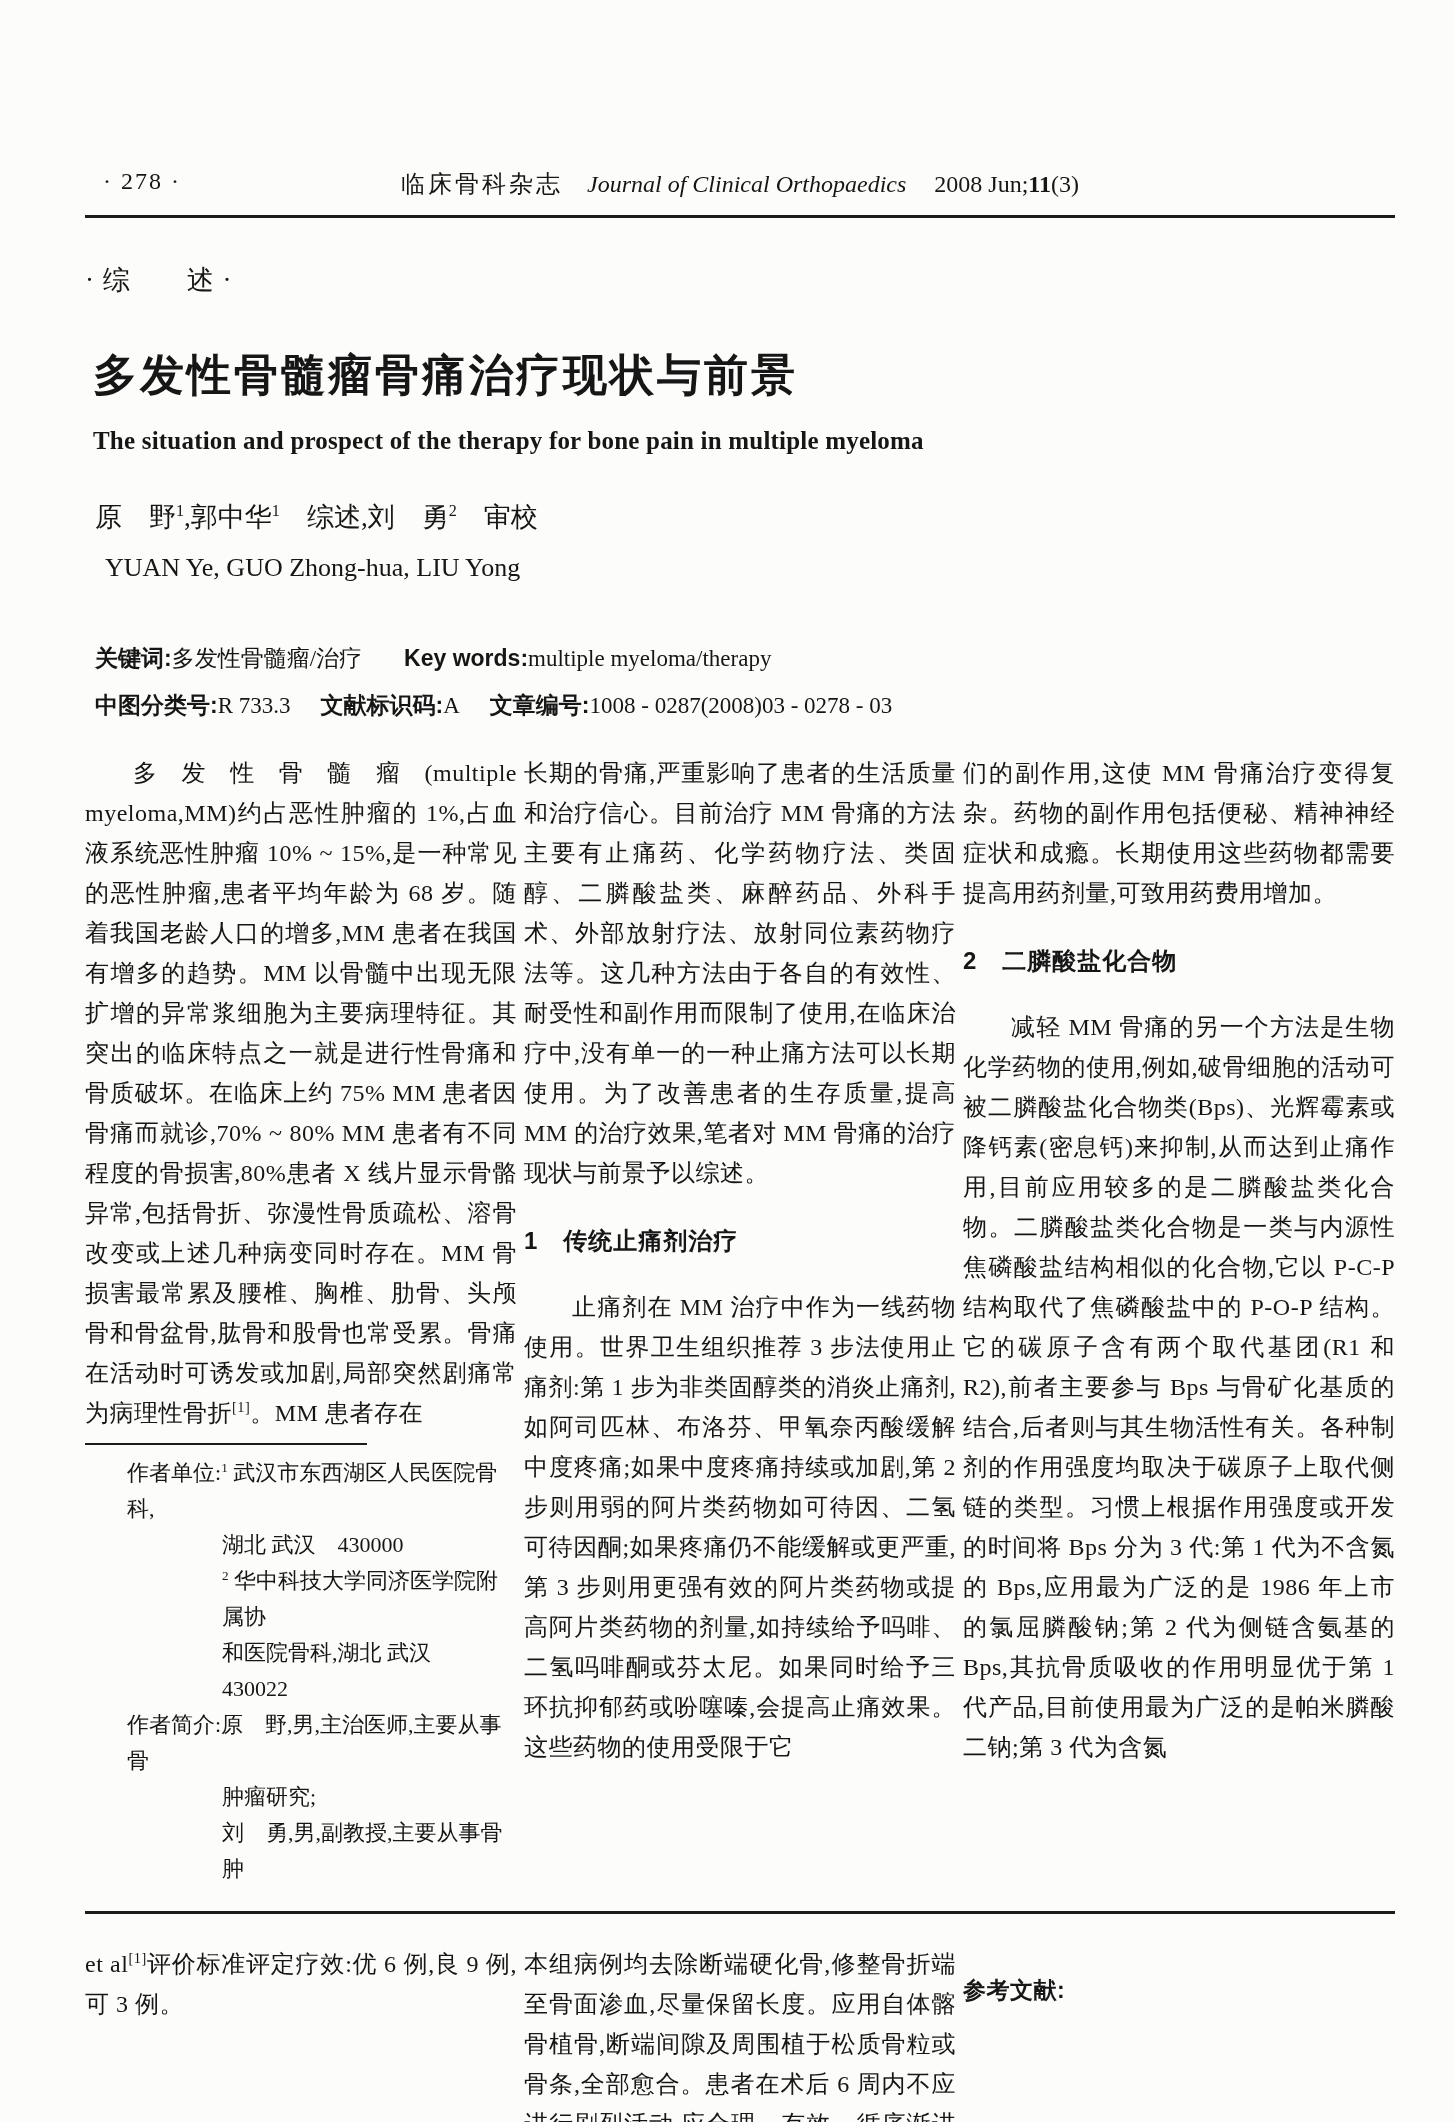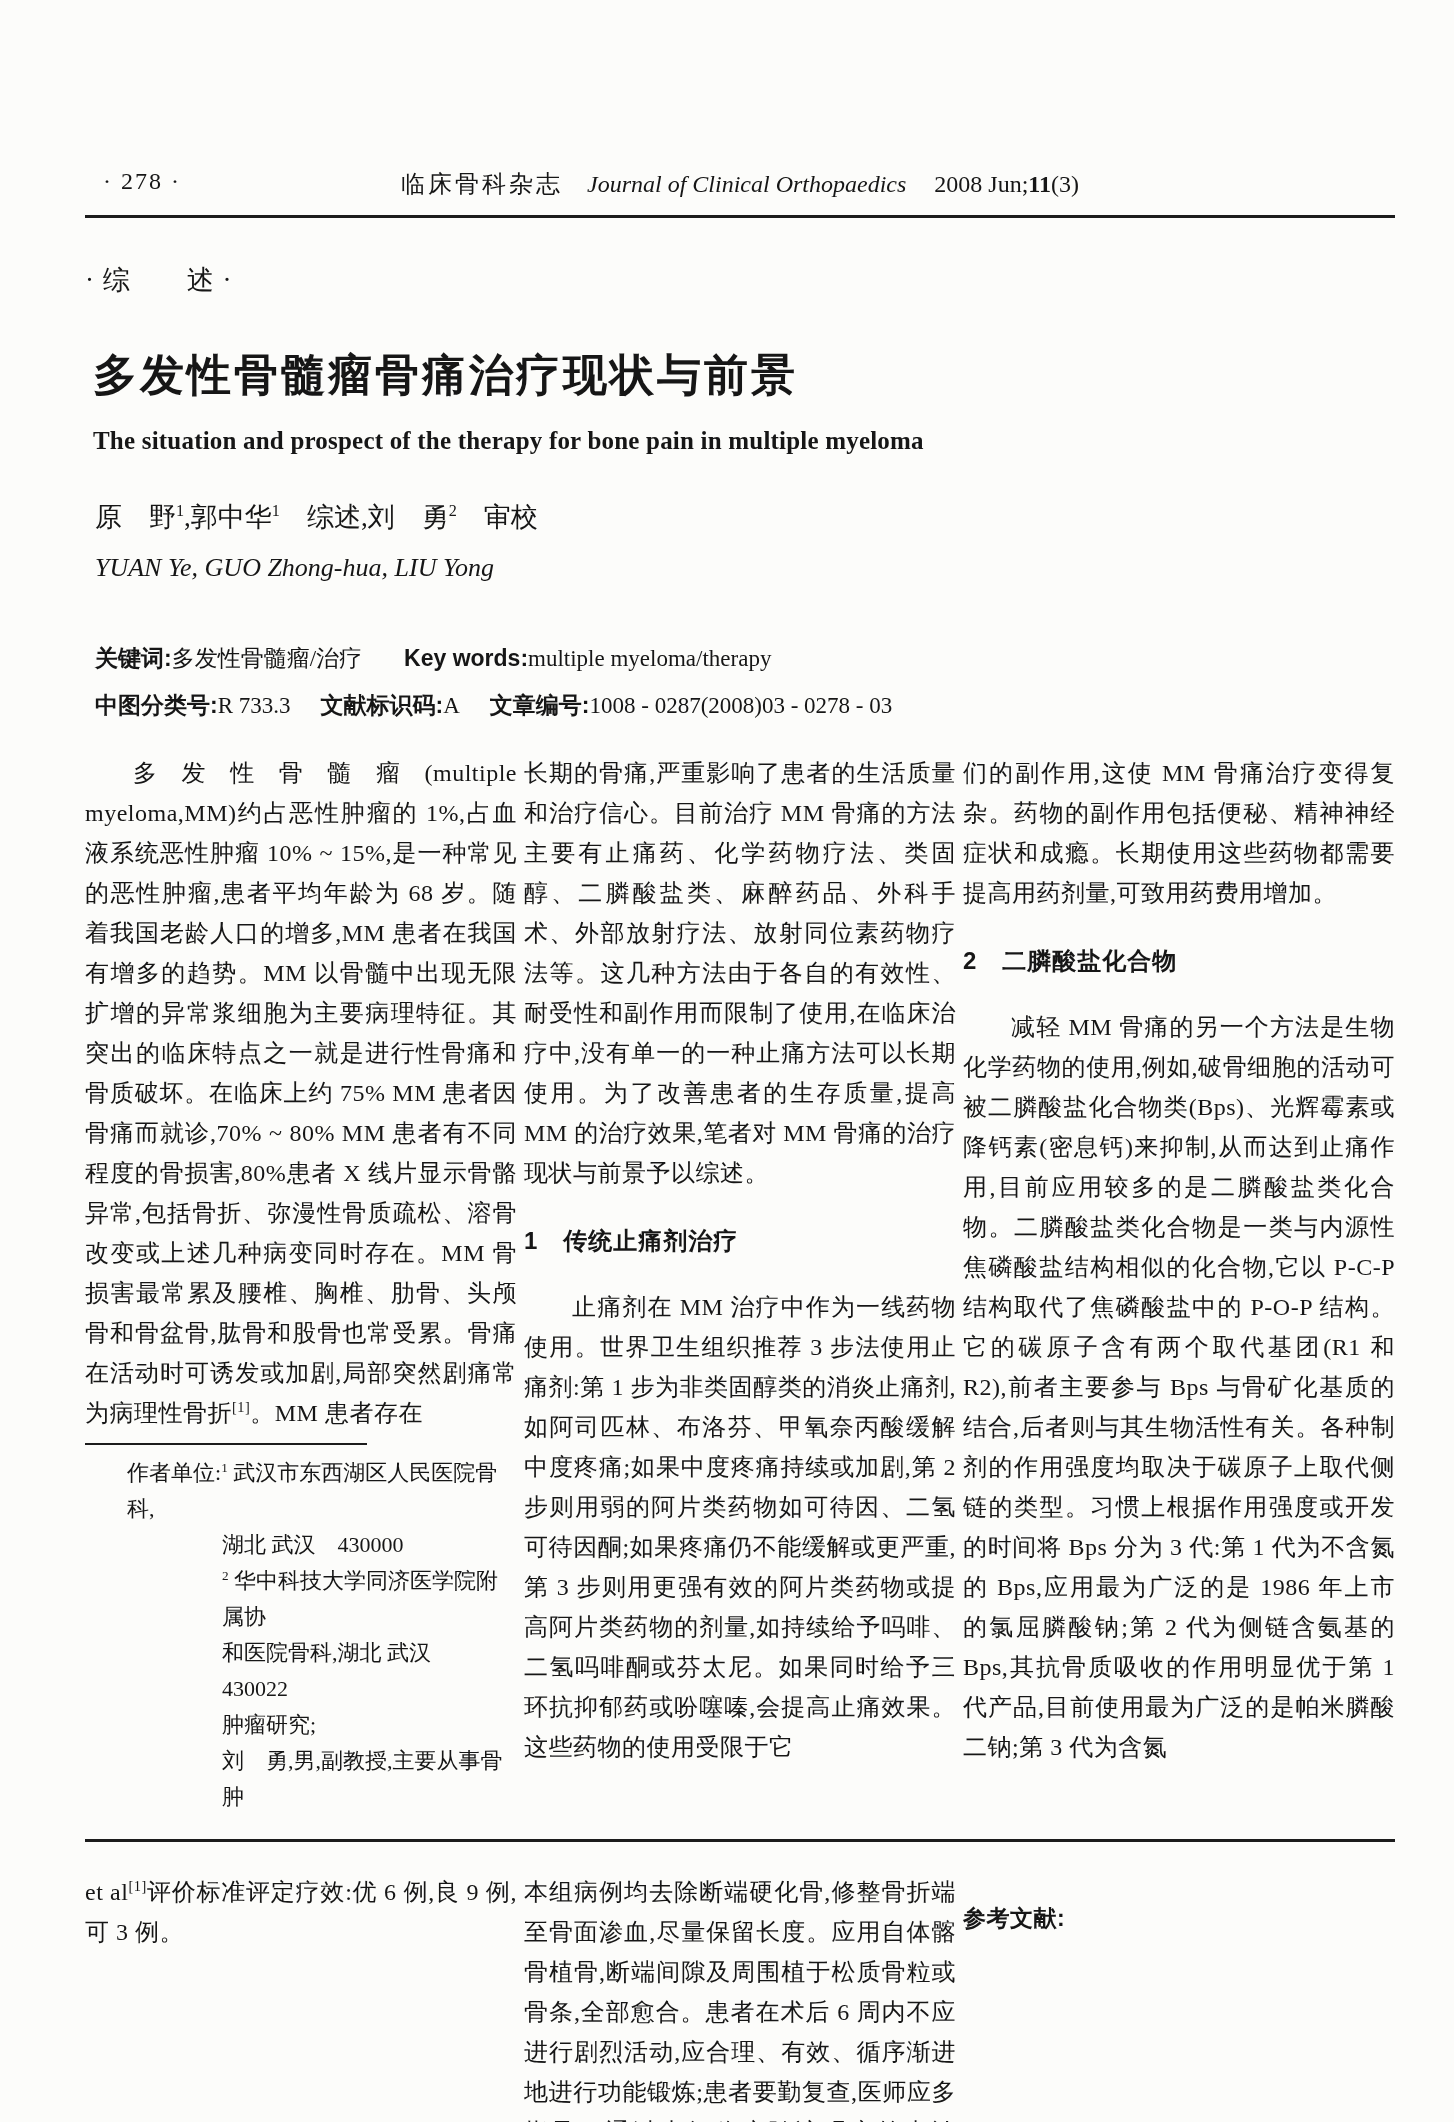--- a/index.html
+++ b/index.html
@@ -15,21 +15,21 @@
   .hdr .jcn{letter-spacing:3px;}
   .hdr .jen{font-style:italic;margin-left:18px;}
   .hdr .jissue{margin-left:22px;margin-top:29px;}
   .hdr b{font-weight:bold;}
   .hdr-rule{margin-top:13px;height:3px;background:#1c1c1c;}
   
   .section-label{margin-top:44px;text-align:left;font-size:27px;padding-right:58px;letter-spacing:1px;}
   .title-cn{margin:48px 0 0 8px;font-size:44px;font-weight:bold;letter-spacing:3px;font-family:"Liberation Sans","DejaVu Sans",sans-serif;}
   .title-en{margin:22px 0 0 8px;font-size:25px;font-weight:bold;letter-spacing:.2px;}
   .authors-cn{margin:44px 0 0 10px;font-size:27px;}
-  .authors-en{margin:18px 0 0 10px;font-size:26px;font-style:italic;}
+  .authors-en{margin:18px 0 0 20px;font-size:26px;}
   .meta1{margin:60px 0 0 10px;font-size:23px;}
   .meta2{margin:16px 0 0 10px;font-size:23px;}
   .meta-label{font-weight:bold;font-family:Liberation Sans, sans-serif;margin-top:44px;}
   .gap-lg{display:inline-block;width:42px;}
   .gap-md{display:inline-block;width:30px;}
   sup{font-size:0.6em;vertical-align:super;line-height:0;}
   
   .cols{display:flex;gap:7px;margin-top:32px;}
   .col{flex:1;min-width:0;font-size:24px;line-height:40px;text-align:justify;letter-spacing:.5px;}
   .para{margin:0;}
@@ -77,20 +77,21 @@
 
   <div class="cols top">
     <div class="col">
       <p class="para indent"><span>多发性骨髓瘤(multiple myeloma,MM)约占恶性肿瘤的 1%,占血液系统恶性肿瘤 10% ~ 15%,是一种常见的恶性肿瘤,患者平均年龄为 68 岁。随着我国老龄人口的增多,MM 患者在我国有增多的趋势。MM 以骨髓中出现无限扩增的异常浆细胞为主要病理特征。其突出的临床特点之一就是进行性骨痛和骨质破坏。在临床上约 75% MM 患者因骨痛而就诊,70% ~ 80% MM 患者有不同程度的骨损害,80%患者 X 线片显示骨骼异常,包括骨折、弥漫性骨质疏松、溶骨改变或上述几种病变同时存在。MM 骨损害最常累及腰椎、胸椎、肋骨、头颅骨和骨盆骨,肱骨和股骨也常受累。骨痛在活动时可诱发或加剧,局部突然剧痛常为病理性骨折</span><sup>[1]</sup><span>。MM 患者存在</span></p>
       <div class="fn-rule"></div>
       <div class="footnote">
         <div class="fn-line ind0"><span>作者单位:</span><sup>1</sup><span> 武汉市东西湖区人民医院骨科,</span></div>
         <div class="fn-line ind1"><span>湖北 武汉　430000</span></div>
         <div class="fn-line ind1"><sup>2</sup><span> 华中科技大学同济医学院附属协</span></div>
         <div class="fn-line ind1"><span>和医院骨科,湖北 武汉　430022</span></div>
+        <div class="fn-line ind0"><span>作者简介:原　野,男,主治医师,主要从事骨</span></div>
         <div class="fn-line ind1"><span>肿瘤研究;</span></div>
         <div class="fn-line ind1"><span>刘　勇,男,副教授,主要从事骨肿</span></div>
       </div>
     </div>
     <div class="col">
       <p class="para">长期的骨痛,严重影响了患者的生活质量和治疗信心。目前治疗 MM 骨痛的方法主要有止痛药、化学药物疗法、类固醇、二膦酸盐类、麻醉药品、外科手术、外部放射疗法、放射同位素药物疗法等。这几种方法由于各自的有效性、耐受性和副作用而限制了使用,在临床治疗中,没有单一的一种止痛方法可以长期使用。为了改善患者的生存质量,提高 MM 的治疗效果,笔者对 MM 骨痛的治疗现状与前景予以综述。</p>
       <div class="body-heading">1　传统止痛剂治疗</div>
       <p class="para indent">止痛剂在 MM 治疗中作为一线药物使用。世界卫生组织推荐 3 步法使用止痛剂:第 1 步为非类固醇类的消炎止痛剂,如阿司匹林、布洛芬、甲氧奈丙酸缓解中度疼痛;如果中度疼痛持续或加剧,第 2 步则用弱的阿片类药物如可待因、二氢可待因酮;如果疼痛仍不能缓解或更严重,第 3 步则用更强有效的阿片类药物或提高阿片类药物的剂量,如持续给予吗啡、二氢吗啡酮或芬太尼。如果同时给予三环抗抑郁药或吩噻嗪,会提高止痛效果。这些药物的使用受限于它</p>
     </div>
     <div class="col">

